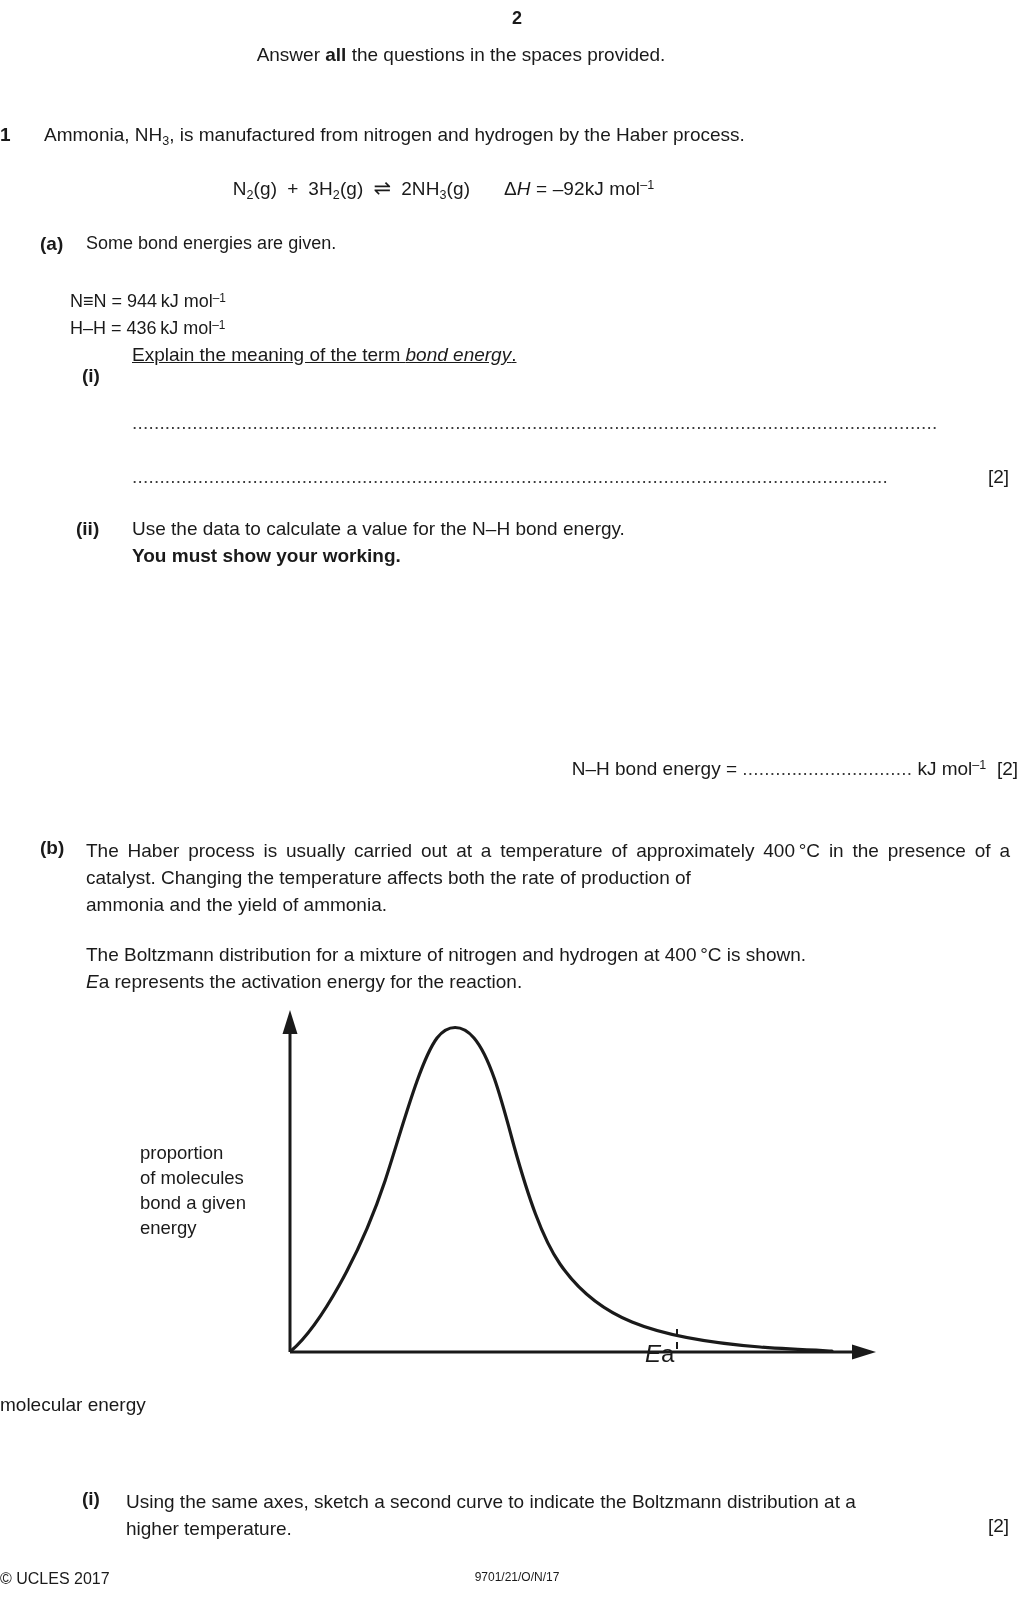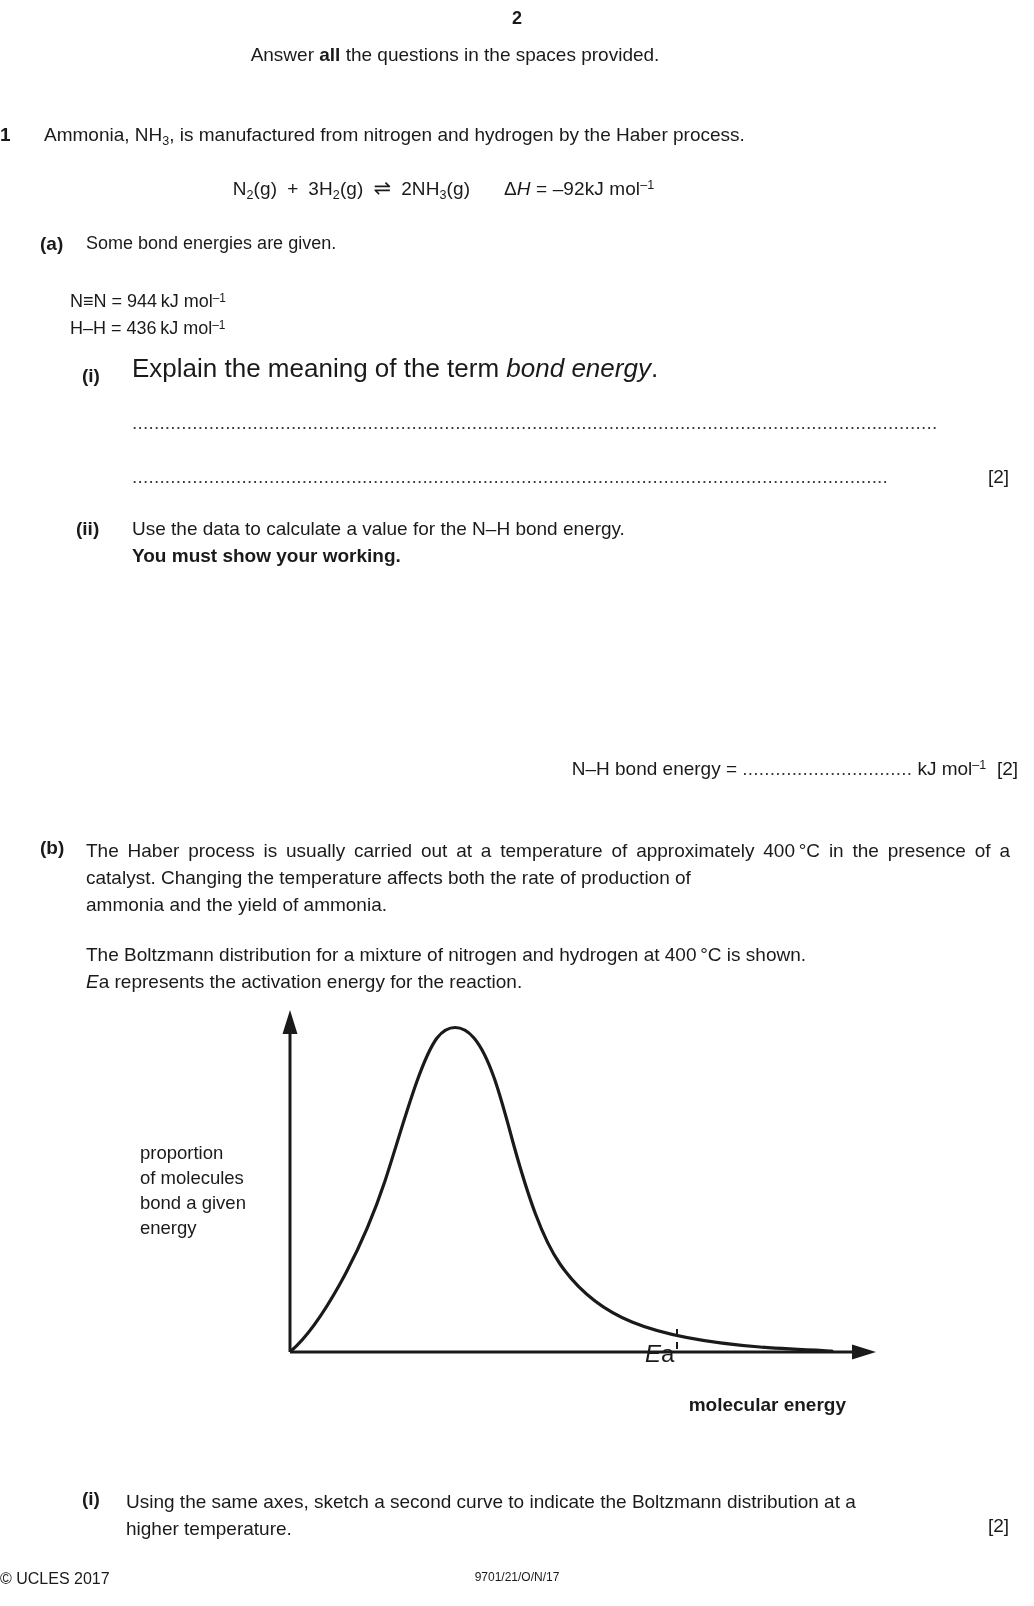--- a/index.html
+++ b/index.html
@@ -29,21 +29,21 @@
   sup { font-size: 0.66em; vertical-align: 0.44em; }
 
   
   #page-number {
     top: 8px; left: 0; width: 1034px;
     text-align: center;
     font-size: 18px;
     font-weight: bold;
   }
   #answer-instruction {
-    top: 44px; left: 2px; width: 906px;
+    top: 44px; left: 8px; width: 906px;
     text-align: center;
     font-size: 19px;
   }
 
   
   #q1-number { top: 124px; left: 0px; width: 40px; text-align: left; font-weight: bold; font-size: 19px; }
   #q1-stem  { top: 124px; left: 44px; width: 960px; font-size: 19px; }
 
   #equation {
     top: 176px; left: 0; width: 887px;
@@ -56,21 +56,21 @@
   .harpoon { font-size: 21px; }
 
   
   #part-a-label { top: 233px; left: 40px; font-size: 19px; font-weight: bold; }
   #part-a-text  { top: 233px; left: 86px; font-size: 18px; }
 
   #bond-energy-list { top: 286px; left: 70px; font-size: 18px; line-height: 24px; }
 
   
   #ai-label { top: 365px; left: 82px; font-size: 19px; font-weight: bold; }
-  #ai-text  { top: 353px; left: 132px; font-size: 26px; }
+  #ai-text  { top: 344px; left: 132px; font-size: 19px; text-decoration: underline; }
 
   .dotline {
     left: 132px;
     font-size: 19px;
     letter-spacing: 0.2px;
     color: #3a3a3a;
     white-space: nowrap;
     overflow: hidden;
   }
   #ai-line1 { top: 412px; width: 882px; }
@@ -103,21 +103,21 @@
     width: 800px; height: 420px;
   }
   #graph-svg { display: block; }
 
   #y-axis-label {
     top: 1140px; left: 140px;
     font-size: 18.5px; line-height: 25px;
     width: 170px;
   }
   #ea-label { top: 1340px; left: 645px; font-size: 24px; }
-  #x-axis-label { top: 1394px; left: 0; width: 846px; text-align: right; font-size: 19px; font-weight: bold; }
+  #x-axis-label { top: 1394px; left: 0; width: 846px; text-align: left; font-size: 19px; }
 
   
   #bi-label { top: 1488px; left: 82px; font-size: 19px; font-weight: bold; }
   #bi-text {
     top: 1488px; left: 126px; width: 884px;
     font-size: 19px; line-height: 27px;
     text-align: justify;
   }
   #bi-text .lastline { display: block; text-align: left; }
   #bi-marks { top: 1515px; left: 988px; font-size: 19px; }

